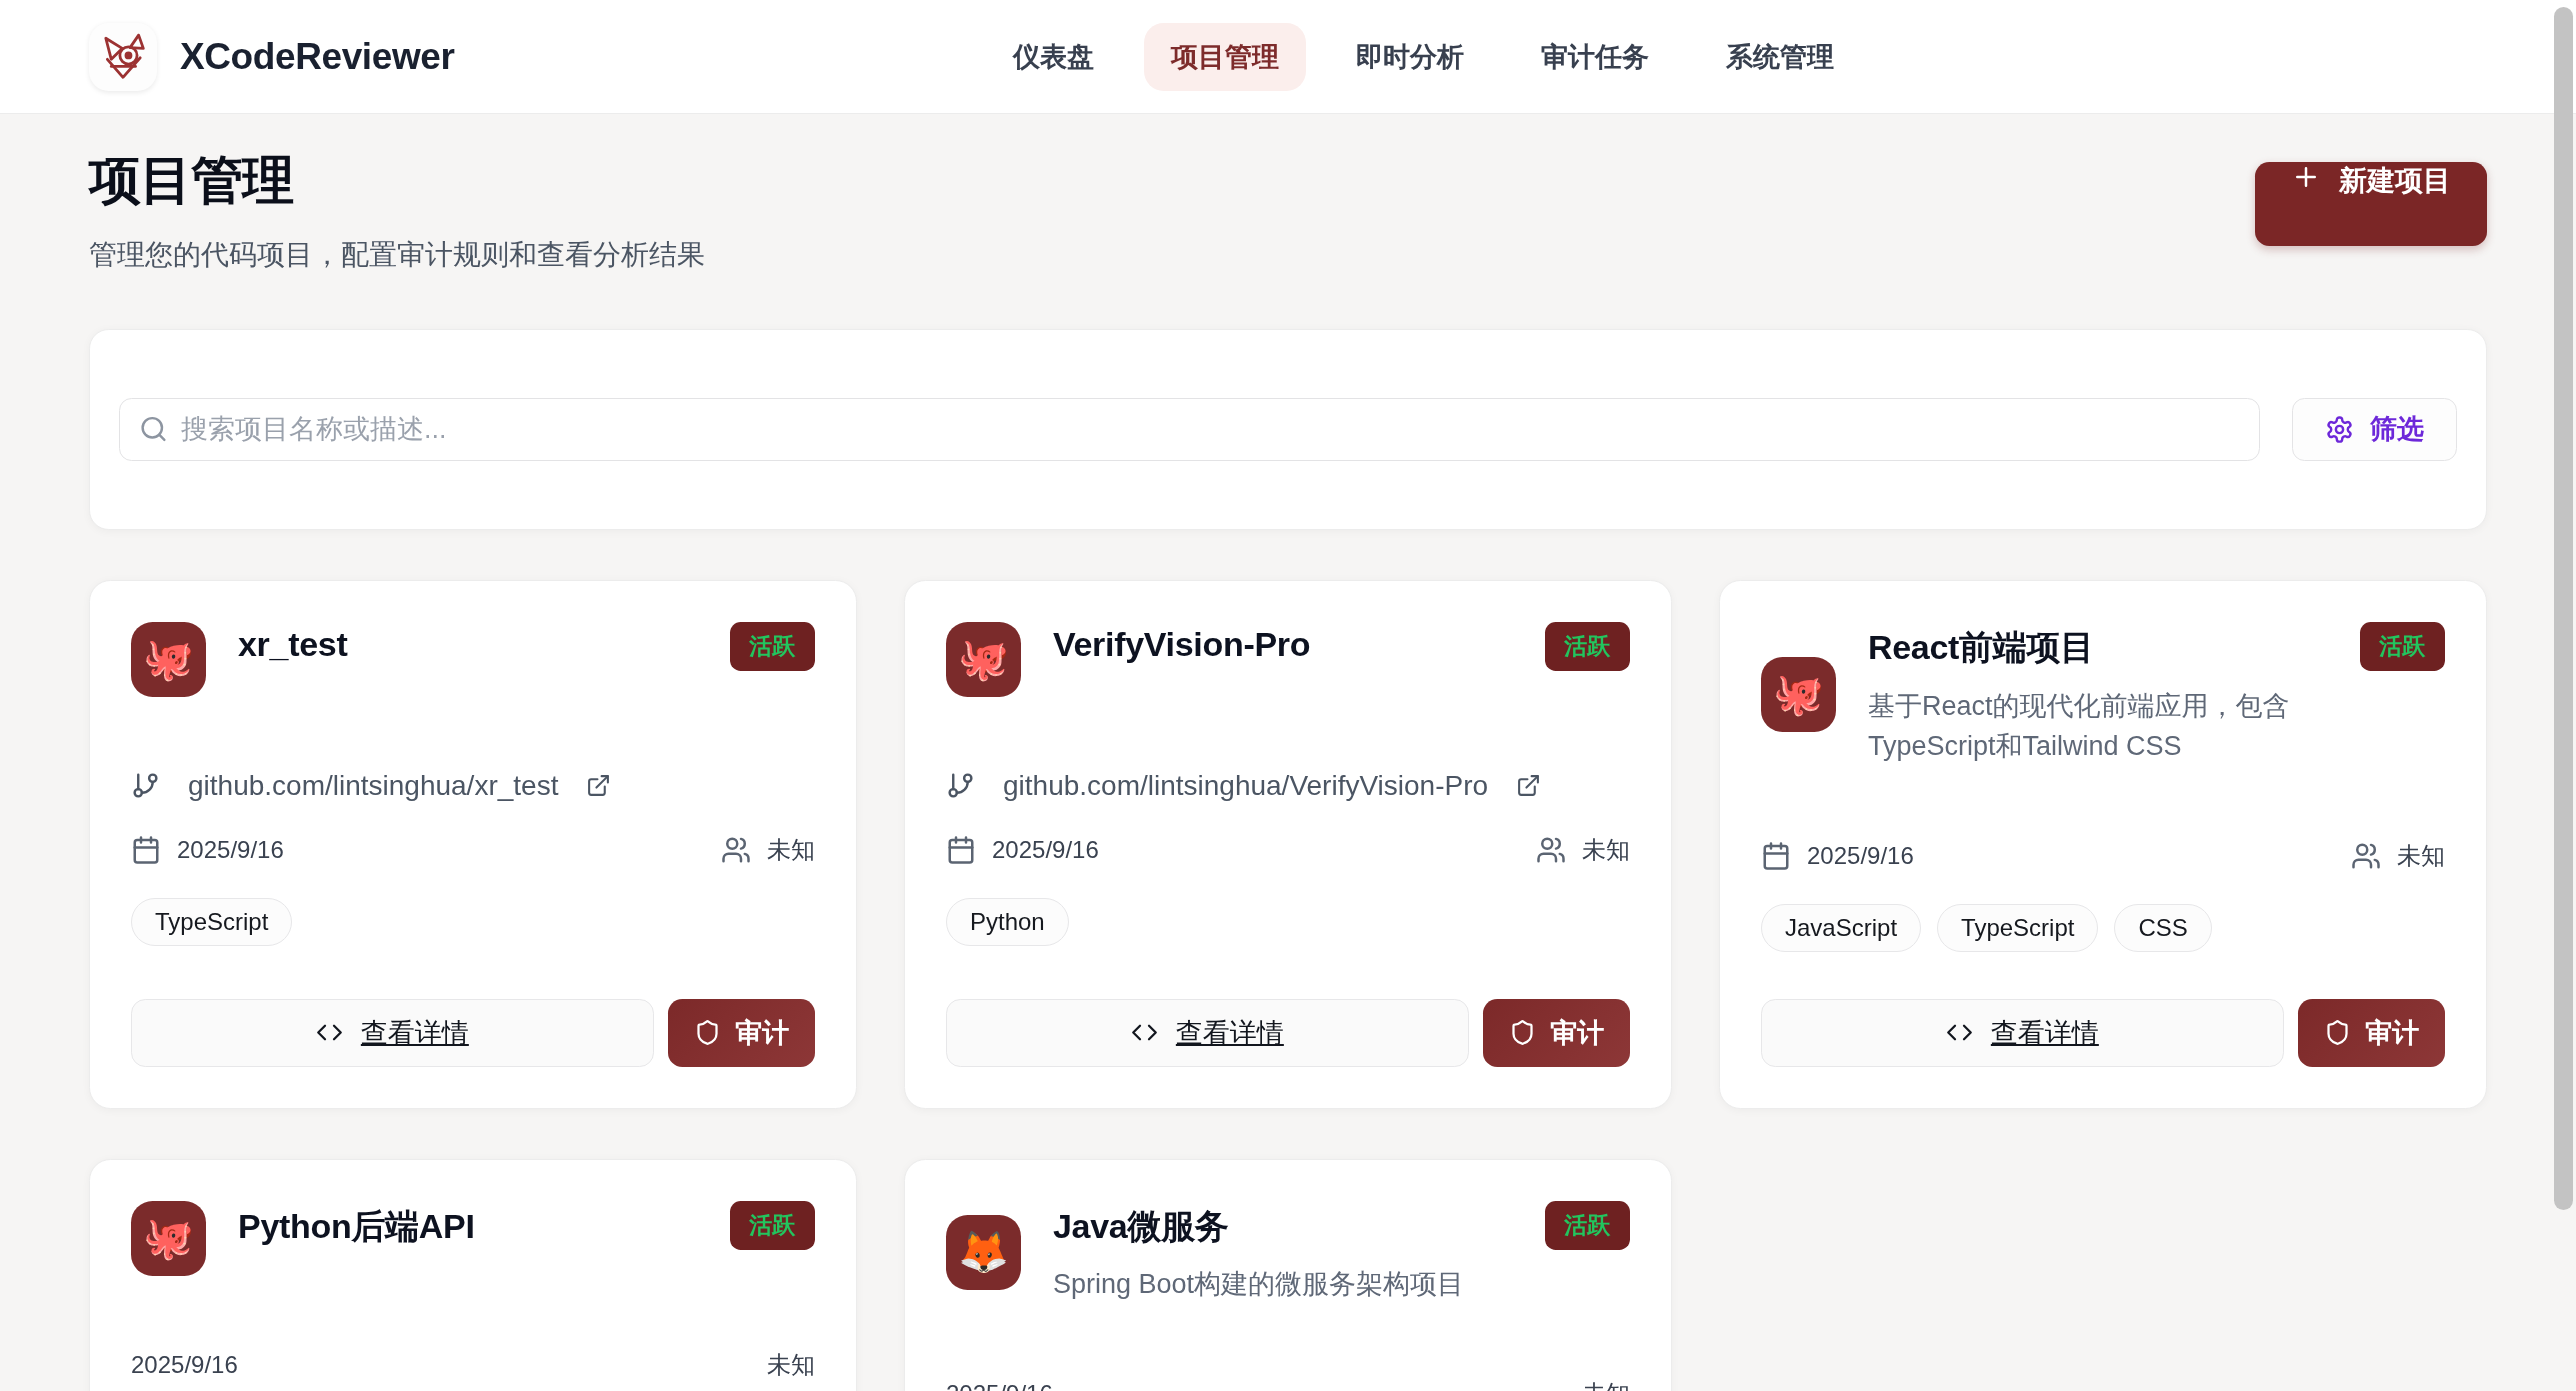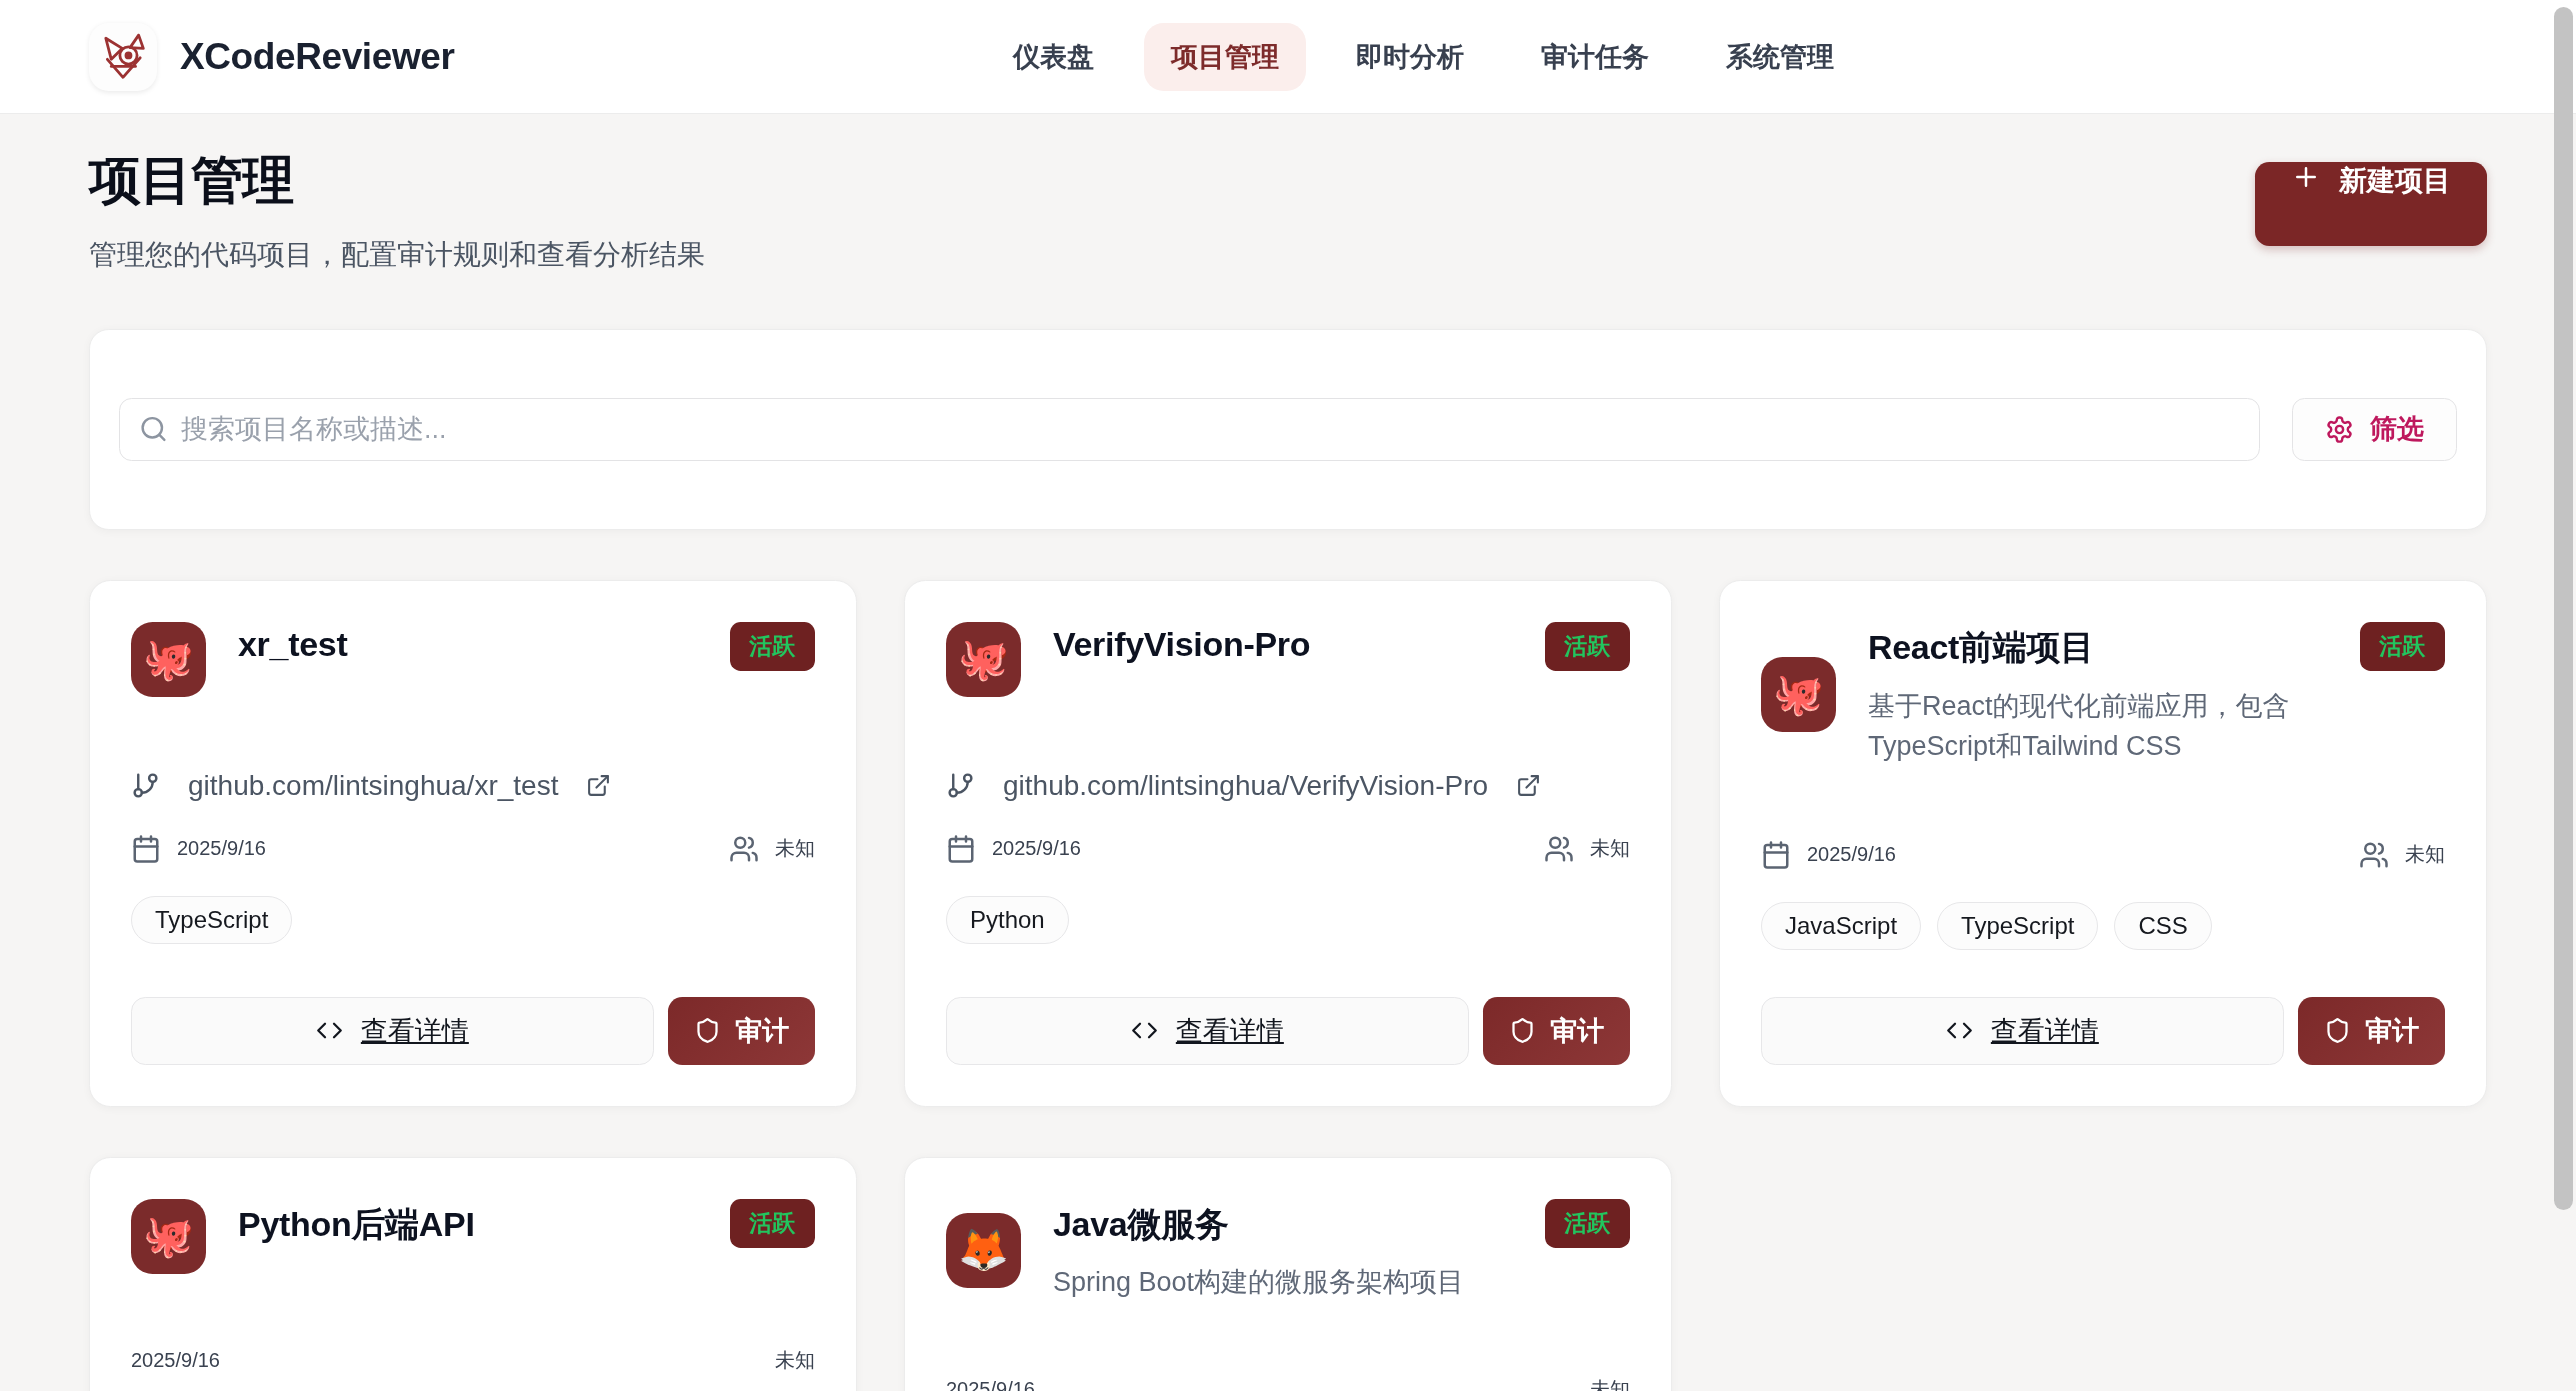--- a/index.html
+++ b/index.html
@@ -49,21 +49,21 @@
   .search-box input {
     width:100%; height:63px; border:1.8px solid #e3e3e5; border-radius:12.5px;
     padding:0 21.5px 0 61px; font-size:27px; color:#10151f; background:#fff; outline:none;
     font-family:inherit;
   }
   .search-box input::placeholder { color:#9aa1ac; }
   .search-icon { position:absolute; left:19.7px; top:50%; transform:translateY(-50%); color:#8d95a1; }
   .btn-filter {
     display:flex; align-items:center; gap:16px; height:63px; padding:0 32px;
     background:#fdfdfd; border:1.8px solid #e4e4e6; border-radius:12.5px; font-size:27px;
-    font-weight:600; color:#be185d; cursor:pointer; font-family:inherit;
+    font-weight:600; color:#6d28d9; cursor:pointer; font-family:inherit;
   }
 
   
   .grid {
     margin-top:50px; display:grid; grid-template-columns:repeat(3,1fr);
     column-gap:47px; row-gap:50px; align-items:stretch;
   }
   .card {
     background:#fff; border:1.8px solid #ececec; border-radius:21.5px;
     box-shadow:0 1.8px 9px rgba(20,20,20,.04); padding:41px; min-height:503px;
@@ -81,21 +81,21 @@
   .badge {
     background:#6e2121; color:#22c55e; font-size:23px; font-weight:600;
     padding:9px 19.7px; border-radius:10.7px; white-space:nowrap;
   }
   .repo-row {
     display:flex; align-items:center; gap:28px; color:#4b5563; font-size:28px;
     margin-bottom:32px; cursor:pointer;
   }
   .repo-row .ext { color:#4b5563; }
   .meta-row { display:flex; align-items:center; justify-content:space-between; color:#3a4250; }
-  .meta { display:flex; align-items:center; gap:16px; font-size:20px; font-weight:500; }
+  .meta { display:flex; align-items:center; gap:16px; font-size:24px; font-weight:500; }
   .meta svg { color:#5b6472; }
   .tags-row { display:flex; gap:16px; margin-top:32px; flex-wrap:wrap; }
   .tag {
     font-size:24px; font-weight:500; color:#16191f; background:#fcfcfc;
     border:1.8px solid #e7e7e9; padding:9px 23px; border-radius:894px;
   }
   .btn-row { display:flex; gap:14.3px; margin-top:auto; padding-top:47px; }
   .btn-details {
     flex:1; height:68px; display:flex; align-items:center; justify-content:center; gap:18px;
     background:#fafafa; border:1.8px solid #e7e7e9; border-radius:14.3px; font-size:27px;

